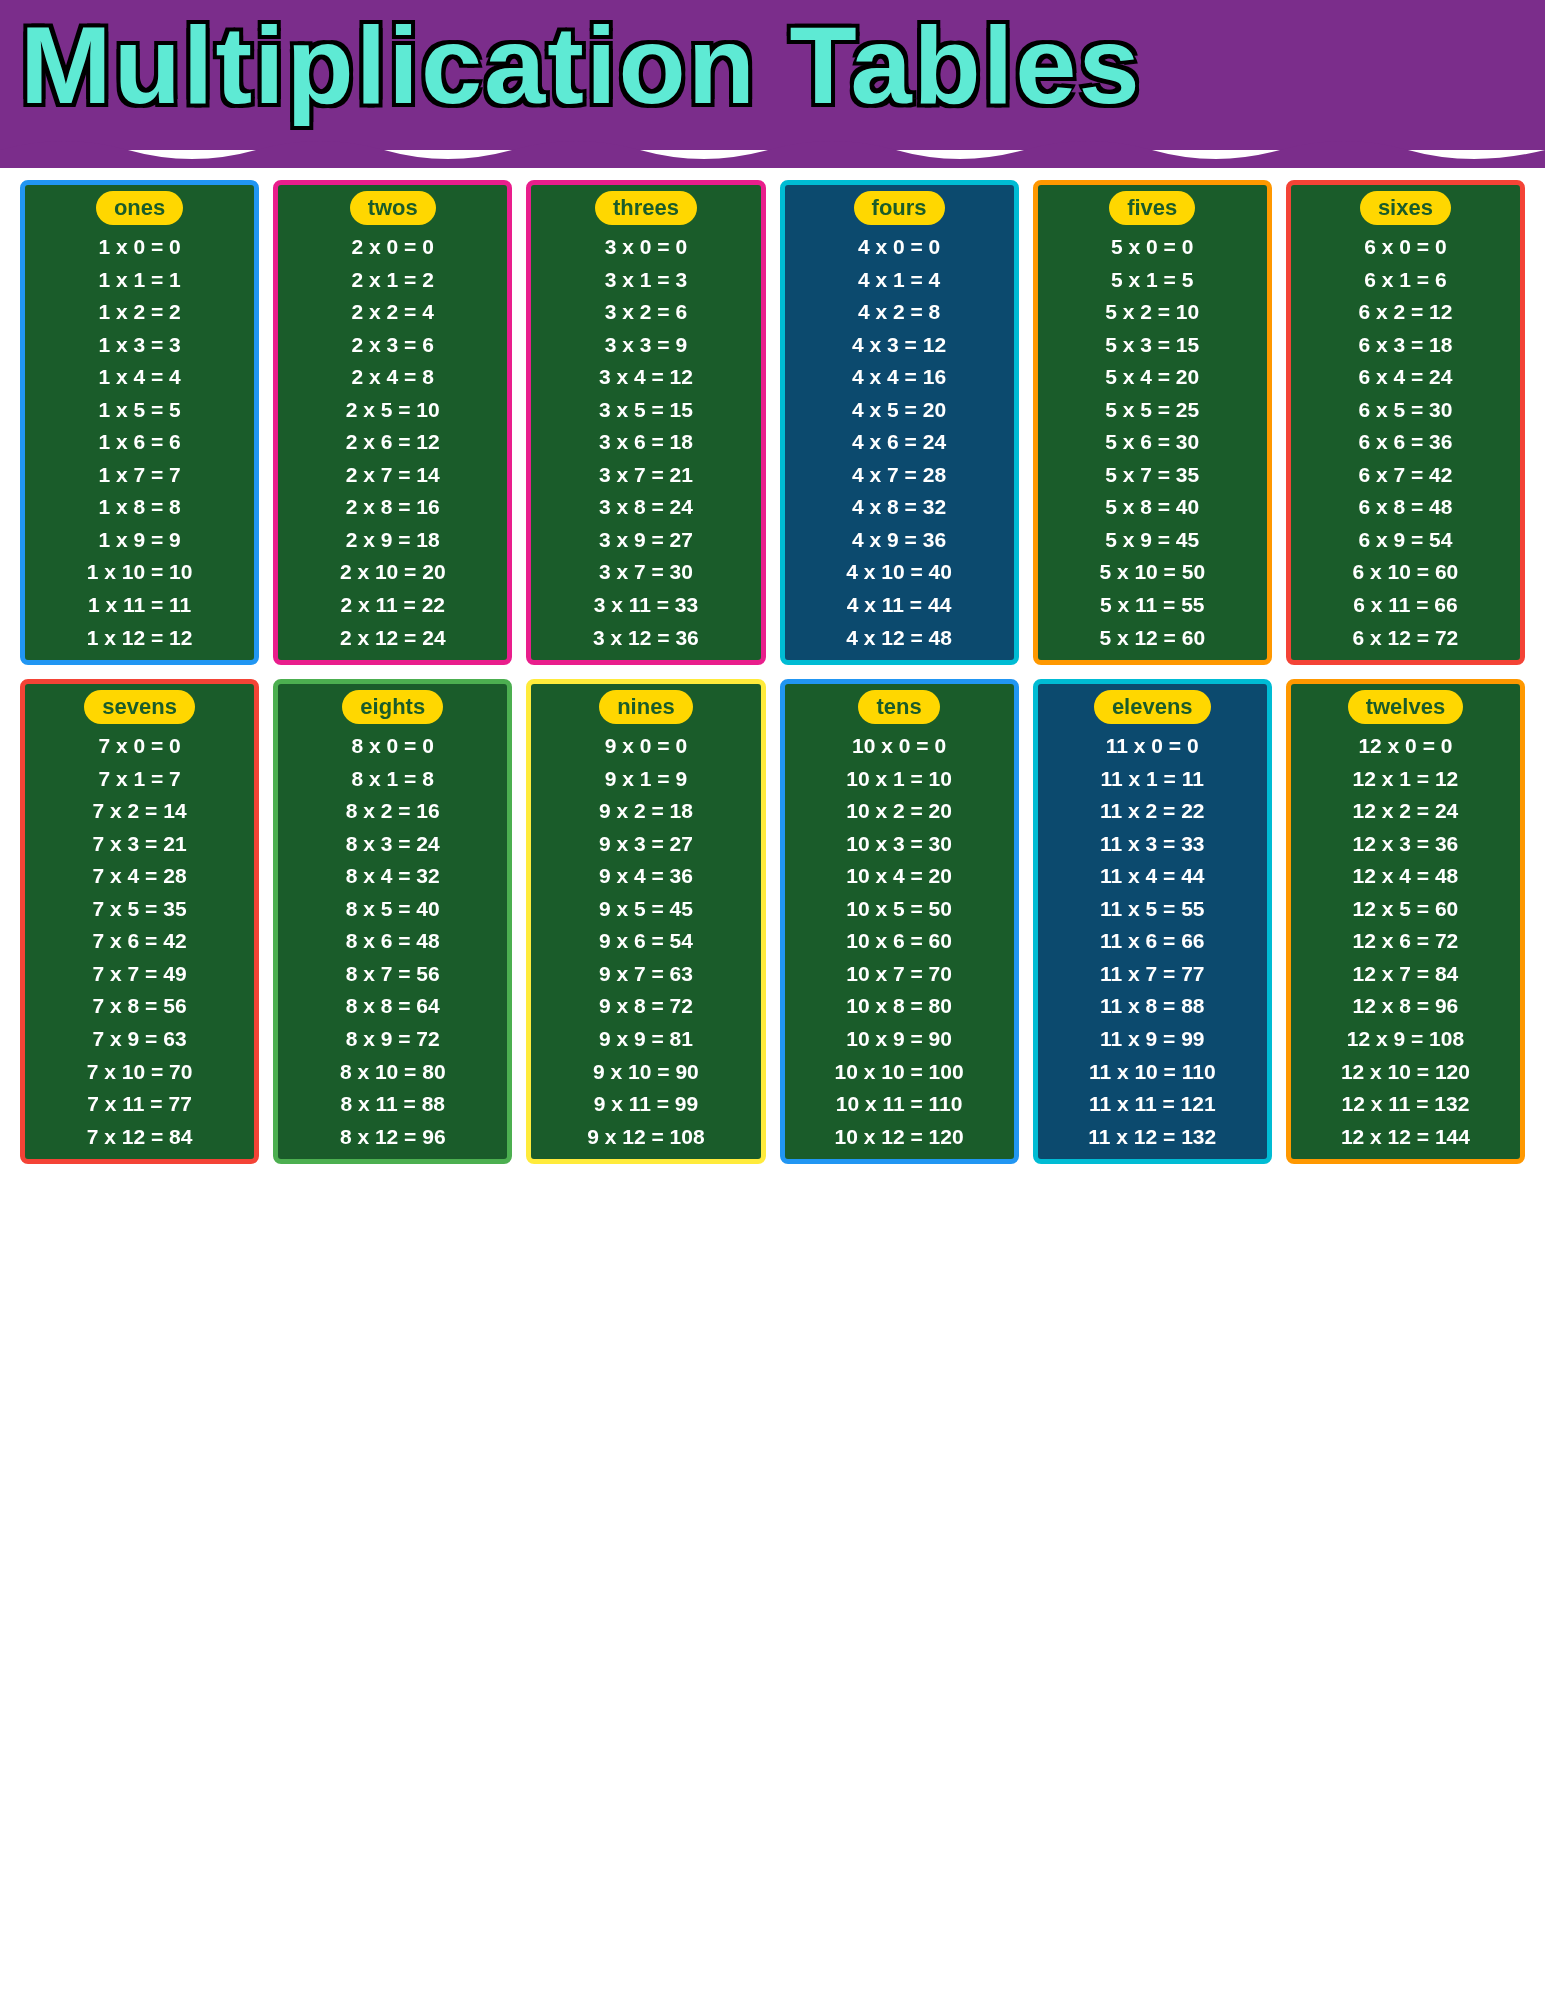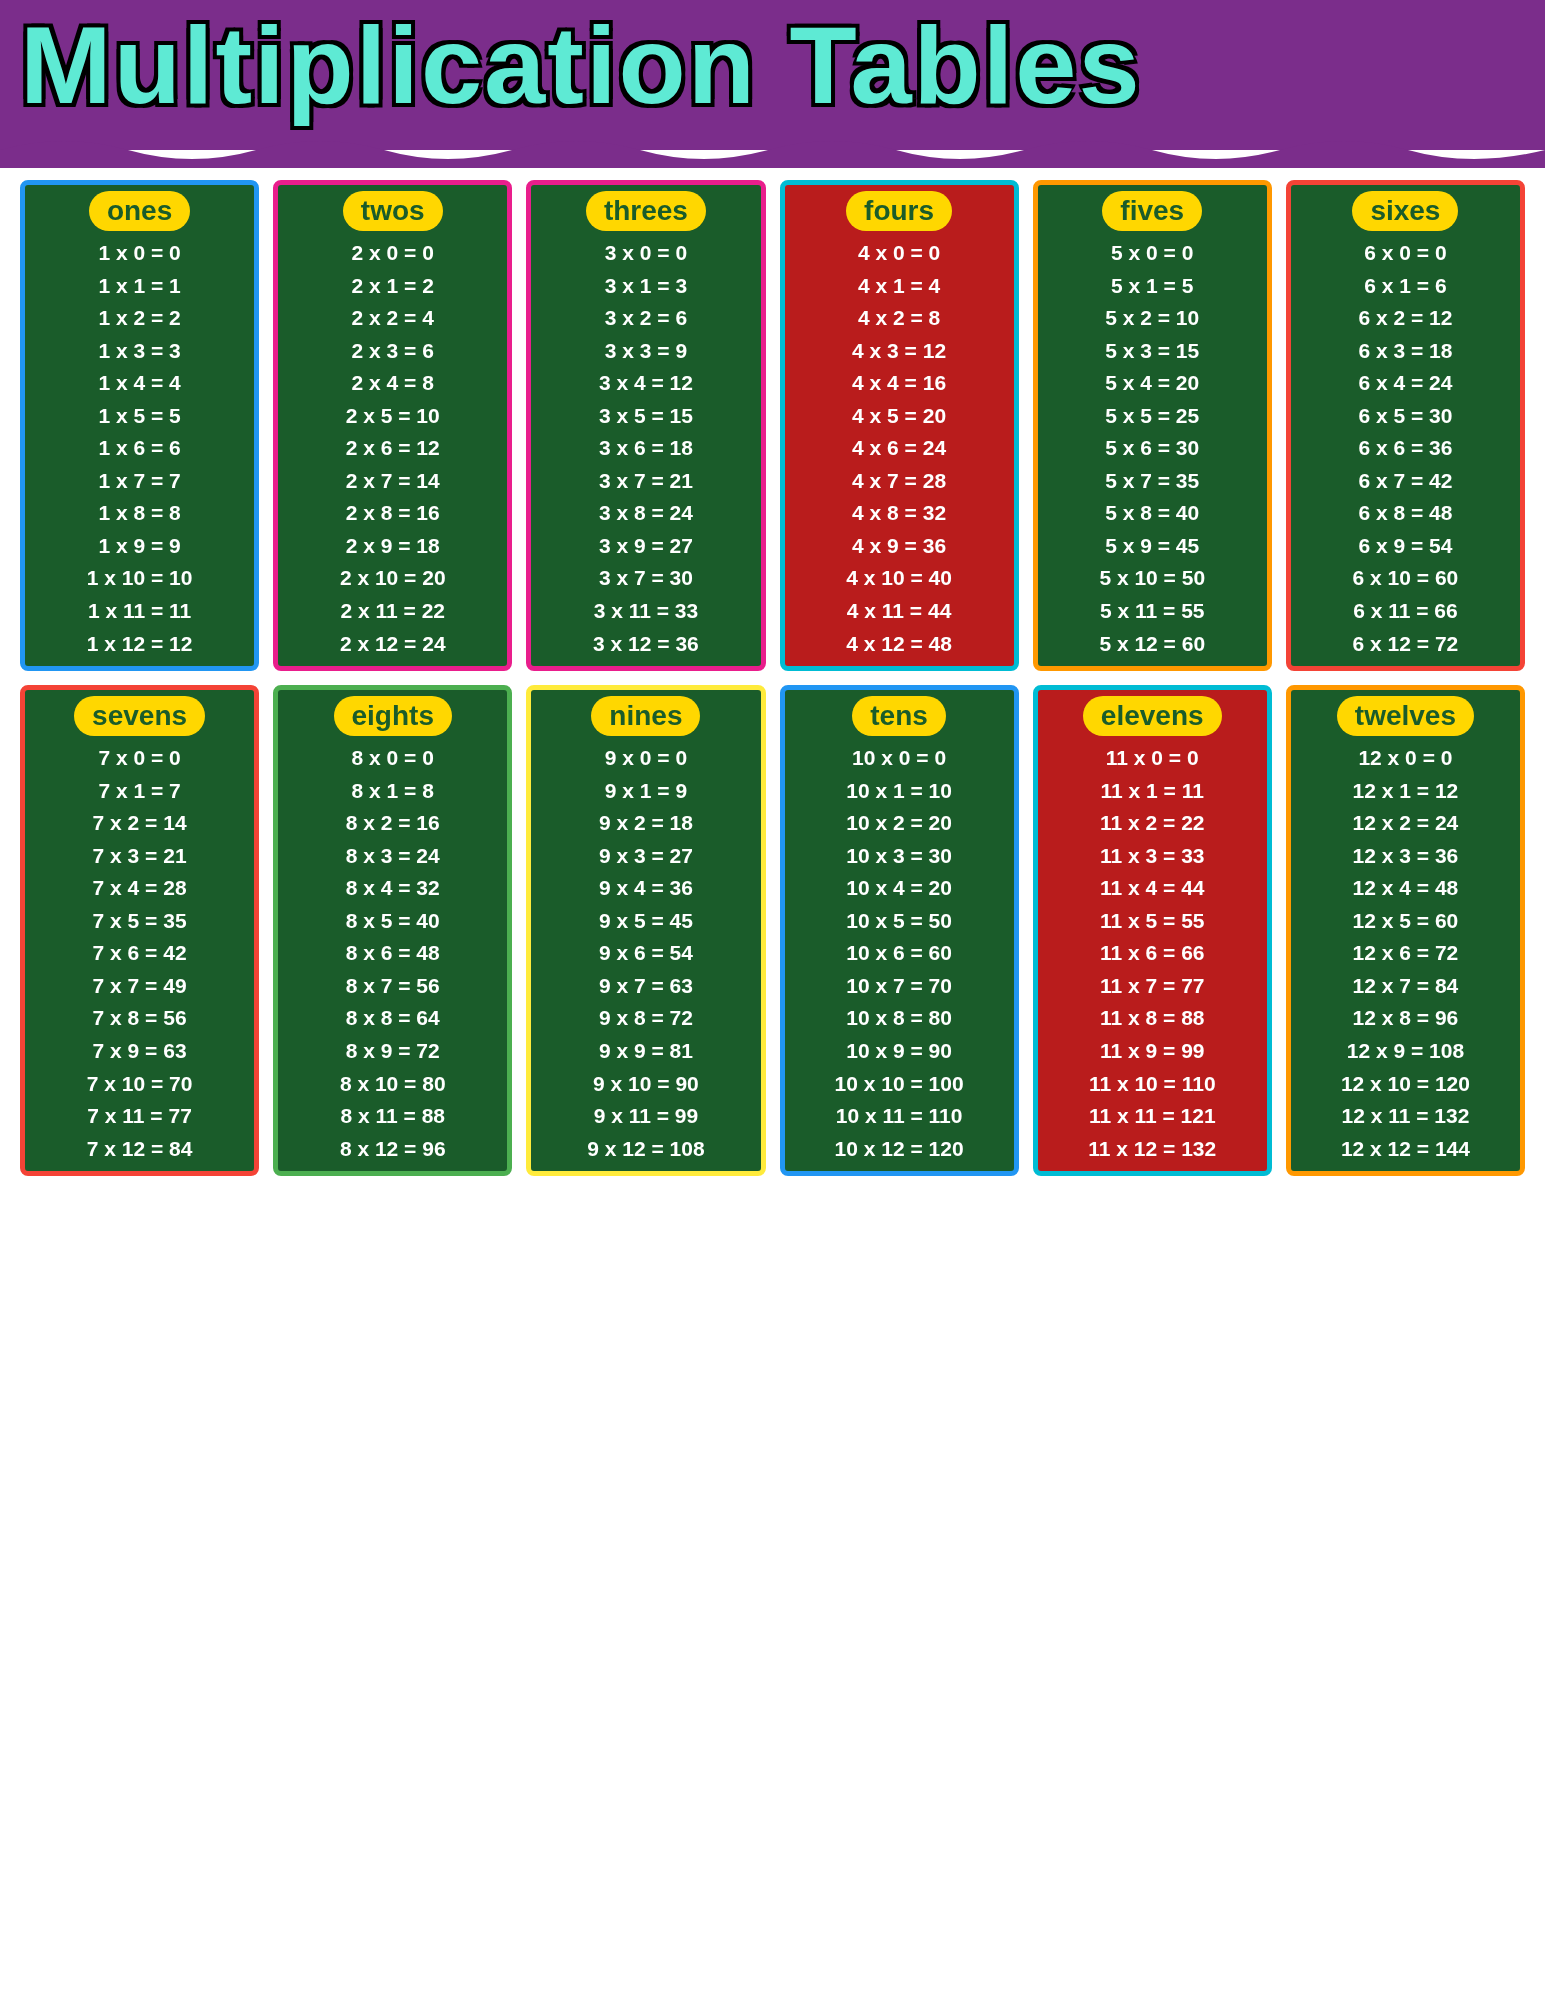--- a/index.html
+++ b/index.html
@@ -52,31 +52,31 @@
     .table-card {
       border-radius: 8px;
       padding: 6px;
       display: flex;
       flex-direction: column;
       align-items: center;
     }
 
     .table-card.blue { border: 5px solid #2196F3; background: #1a5c2a; }
     .table-card.pink { border: 5px solid #E91E8C; background: #1a5c2a; align-items: center; }
-    .table-card.teal { border: 5px solid #00BCD4; background: #b91c1c; }
+    .table-card.teal { border: 5px solid #00BCD4; background: #0c4a6e; }
     .table-card.orange { border: 5px solid #FF9800; background: #1a5c2a; justify-content: center; }
     .table-card.red { border: 5px solid #F44336; background: #1a5c2a; }
     .table-card.green { border: 5px solid #4CAF50; background: #1a5c2a; }
     .table-card.yellow-border { border: 5px solid #FFEB3B; background: #1a5c2a; }
 
     .table-label {
       background: #FFD700;
       border-radius: 20px;
       padding: 4px 18px;
-      font-size: 28px;
+      font-size: 22px;
       font-weight: bold;
       color: #1a5c2a;
       margin-bottom: 6px;
       font-family: Arial, sans-serif;
       text-align: center;
       min-width: 80px;
     }
 
     .table-row {
       color: #ffffff;

